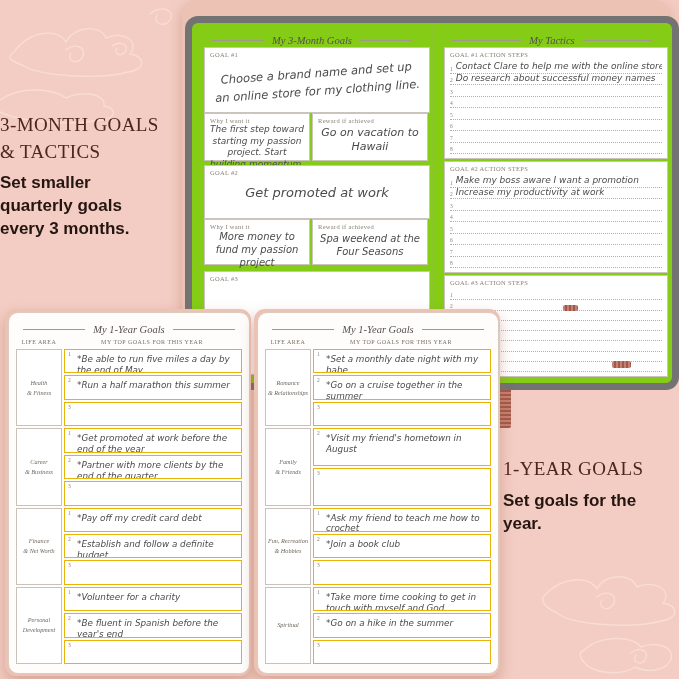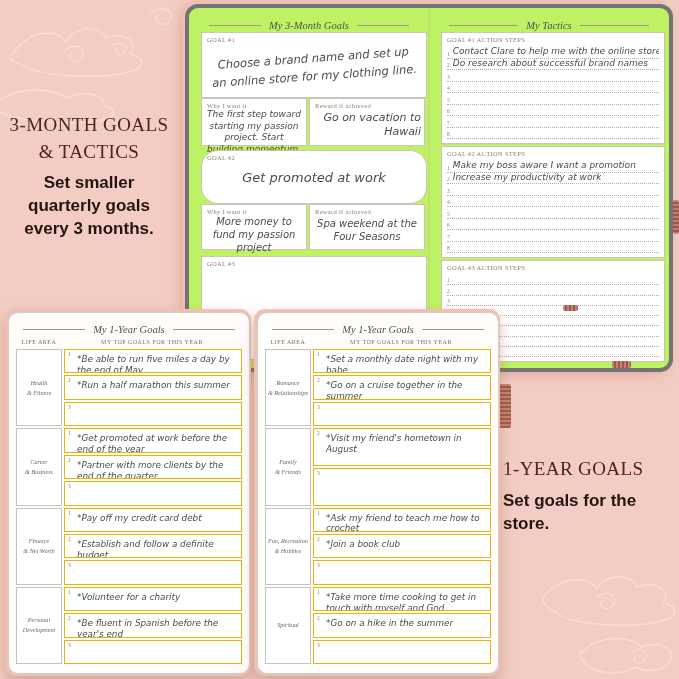--- a/index.html
+++ b/index.html
@@ -1,55 +1,55 @@
 <!DOCTYPE html>
 <html><head>
 <meta charset="utf-8">
 <style>
   html,body{margin:0;padding:0;}
   .stage{position:relative;width:679px;height:679px;background:#f3cdc3;overflow:hidden;
          font-family:"Liberation Sans",sans-serif;}
   .deco{position:absolute;pointer-events:none;}
   
-  .promo-left{position:absolute;left:0;top:112px;width:178px;text-align:center;}
+  .promo-left{position:absolute;left:0;top:112px;width:178px;text-align:left;}
   .promo-right{position:absolute;left:503px;top:456px;width:170px;text-align:left;}
   .promo-title{font-family:"Liberation Serif",serif;font-size:19px;line-height:1.4;
                color:#4e241c;white-space:pre-line;letter-spacing:.4px;}
   .promo-sub{margin-top:7px;font-family:"Liberation Sans",sans-serif;font-weight:bold;
              font-size:17px;line-height:1.35;color:#241510;white-space:pre-line;}
   
   .cover{position:absolute;background:#ecc2b4;border-radius:14px;
          box-shadow:0 6px 14px rgba(160,90,70,.35);}
   .band{position:absolute;border-radius:2px;
         background:repeating-linear-gradient(180deg,#c7806f 0 2px,#9f594a 2px 4px);}
   .band.h{background:repeating-linear-gradient(90deg,#c7806f 0 2px,#9f594a 2px 4px);}
   
-  .notebook{position:absolute;left:185px;top:4px;width:480px;height:360px;
-            background:#bef264;border:4px solid #737373;border-radius:13px;}
+  .notebook{position:absolute;left:185px;top:16px;width:480px;height:360px;
+            background:#84cc16;border:7px solid #737373;border-radius:13px;}
   .spine{position:absolute;left:239px;top:0;width:2px;height:100%;
          background:linear-gradient(90deg,rgba(180,160,150,0),rgba(180,160,150,.35),rgba(180,160,150,0));}
   .hdr{display:flex;align-items:center;gap:8px;position:absolute;top:12px;}
   .hdr .rule{flex:1;height:1px;background:#a0978e;}
   .hdr-text{font-family:"Liberation Serif",serif;font-style:italic;font-size:10.5px;
             color:#55504a;white-space:nowrap;}
   .boxlabel{font-family:"Liberation Serif",serif;font-size:6.5px;letter-spacing:.3px;
             color:#8a8178;padding:3px 5px 0;}
   .hand{font-family:"DejaVu Sans",sans-serif;font-style:italic;color:#4b4b4b;}
   .goalbox{position:absolute;left:12px;width:224px;border:1px solid #cbc4bd;background:#fff;}
-  .gb1{top:24px;height:64px;} .gb2{top:142px;height:52px;border-radius:17px;} .gb3{top:248px;height:102px;}
+  .gb1{top:24px;height:64px;} .gb2{top:142px;height:52px;} .gb3{top:248px;height:102px;}
   .g1text{position:absolute;left:8px;right:8px;top:17px;text-align:center;font-size:11.5px;
           line-height:1.55;transform:rotate(-4deg);}
   .g2text{position:absolute;left:8px;right:8px;top:19px;text-align:center;font-size:13px;}
   .subrow{position:absolute;left:12px;width:224px;display:flex;gap:2px;}
   .sr1{top:90px;height:48px;} .sr2{top:196px;height:46px;}
   .subbox{border:1px solid #cbc4bd;background:#fff;display:flex;flex-direction:column;}
   .w1{width:104px;} .r1{flex:1;}
   .sub-text{flex:1;display:flex;align-items:center;justify-content:center;text-align:center;
             padding:0 3px 4px;line-height:1.3;}
-  .f9{font-size:9px;} .f10{font-size:10px;} .f11{font-size:11px;text-align:right;}
+  .f9{font-size:9px;} .f10{font-size:10px;} .f11{font-size:11px;}
   .stepsbox{position:absolute;left:12px;width:222px;border:1px solid #cbc4bd;background:#fff;}
   .sb1{top:24px;height:110px;} .sb2{top:138px;height:110px;} .sb3{top:252px;height:100px;}
   .steps{position:absolute;left:5px;right:5px;top:14px;bottom:4px;display:flex;
          flex-direction:column;}
   .step-line{flex:1;display:flex;align-items:flex-end;gap:3px;border-bottom:1px dotted #b5aea6;}
   .step-num{font-family:"Liberation Serif",serif;font-size:5.5px;color:#8b8279;padding-bottom:1px;}
   .step-text{font-size:9px;line-height:1.05;padding-bottom:1px;white-space:nowrap;overflow:hidden;}
   
   .yr-page{position:absolute;top:312px;width:240px;height:360px;background:#fefdfc;
            border:1px solid #ddcabf;border-radius:10px;}
@@ -95,21 +95,21 @@
     <div class="promo-title">3-MONTH GOALS
 &amp; TACTICS</div>
     <div class="promo-sub">Set smaller
 quarterly goals
 every 3 months.</div>
   </div>
 
   <div class="promo-right">
     <div class="promo-title">1-YEAR GOALS</div>
     <div class="promo-sub">Set goals for the
-store.</div>
+year.</div>
   </div>
 
   <div class="band" style="left:673px;top:200px;width:6px;height:34px;"></div>
   <div class="band" style="left:496px;top:384px;width:15px;height:44px;"></div>
 
   <div class="cover" style="left:182px;top:0;width:487px;height:367px;"></div>
   <div class="notebook">
     <div class="spine"></div>
 
     <div style="position:absolute;left:0;top:0;width:240px;height:100%;">
@@ -160,21 +160,21 @@
 
       <div class="stepsbox sb1">
         <div class="boxlabel">GOAL #1 ACTION STEPS</div>
         <div class="steps">
           <div class="step-line">
               <span class="step-num">1</span>
               <span class="hand step-text">Contact Clare to help me with the online store.</span>
             </div>
           <div class="step-line">
               <span class="step-num">2</span>
-              <span class="hand step-text">Do research about successful brand names</span>
+              <span class="hand step-text">Do research about successful money names</span>
             </div>
           <div class="step-line">
               <span class="step-num">3</span>
               <span class="hand step-text"></span>
             </div>
           <div class="step-line">
               <span class="step-num">4</span>
               <span class="hand step-text"></span>
             </div>
           <div class="step-line">

